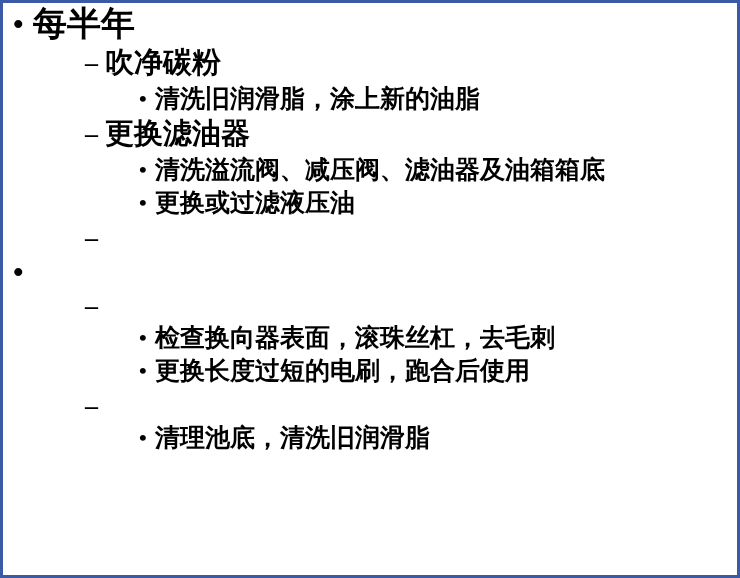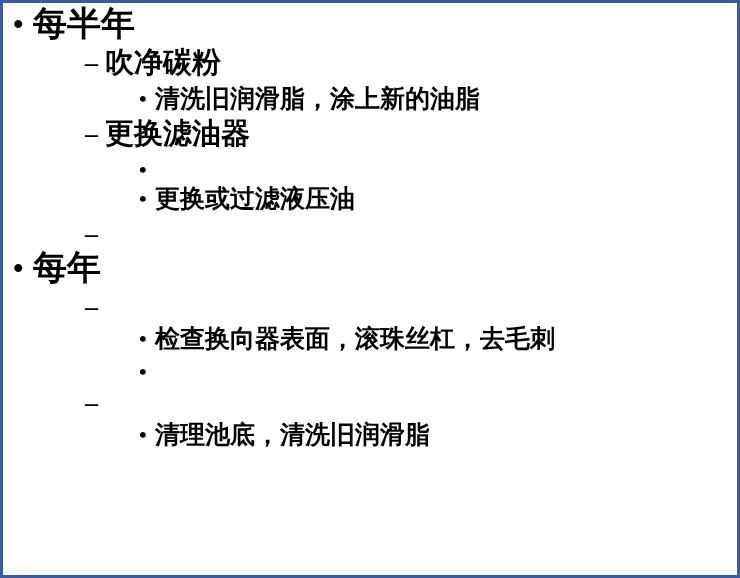--- a/index.html
+++ b/index.html
@@ -98,47 +98,48 @@
       <span class="txt">清洗旧润滑脂，涂上新的油脂</span>
     </div>
 
     <div class="line lvl2">
       <span class="marker">–</span>
       <span class="txt">更换滤油器</span>
     </div>
 
     <div class="line lvl3">
       <span class="marker">•</span>
+      <span class="txt">清洗溢流阀、减压阀、滤油器及油箱箱底</span>
     </div>
 
     <div class="line lvl3">
       <span class="marker">•</span>
       <span class="txt">更换或过滤液压油</span>
     </div>
 
     <div class="line lvl2">
       <span class="marker">–</span>
     </div>
 
     <div class="line lvl1">
       <span class="marker">•</span>
-      <span class="txt">每年</span>
     </div>
 
     <div class="line lvl2">
       <span class="marker">–</span>
     </div>
 
     <div class="line lvl3">
       <span class="marker">•</span>
       <span class="txt">检查换向器表面，滚珠丝杠，去毛刺</span>
     </div>
 
     <div class="line lvl3">
       <span class="marker">•</span>
+      <span class="txt">更换长度过短的电刷，跑合后使用</span>
     </div>
 
     <div class="line lvl2">
       <span class="marker">–</span>
     </div>
 
     <div class="line lvl3">
       <span class="marker">•</span>
       <span class="txt">清理池底，清洗旧润滑脂</span>
     </div>

